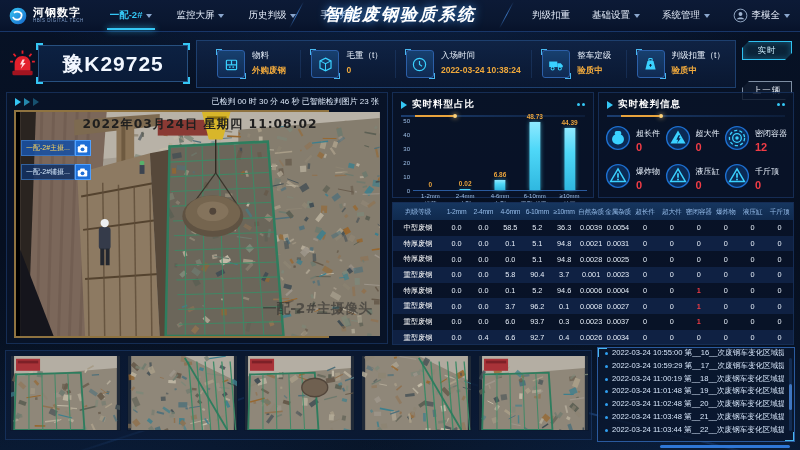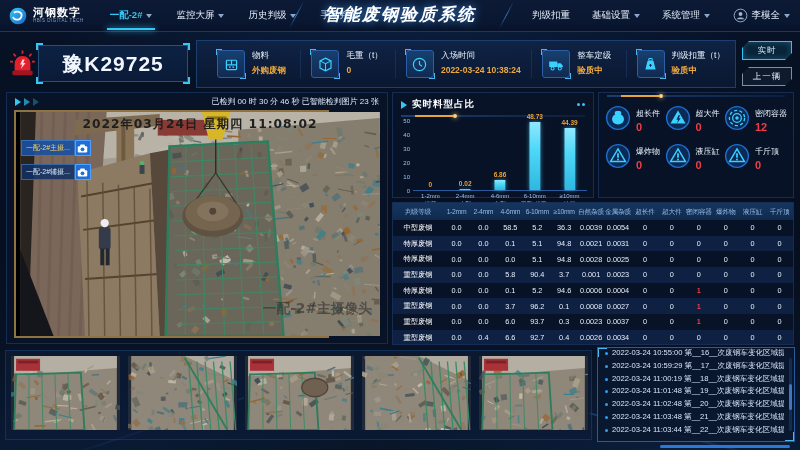--- a/index.html
+++ b/index.html
@@ -57,21 +57,21 @@
   .st-item { display:flex; gap:7px; flex:1; padding-left:10px; }
   .st-item + .st-item { border-left:1px solid rgba(60,110,180,.22); }
   .st-item:nth-child(3) { flex:1.5; }
   .st-icon { position:relative; width:28px; height:28px; background:linear-gradient(180deg,#17406f,#102a52);
     border:1px solid #2c5fa8; border-radius:3px; display:flex; align-items:center; justify-content:center; flex:none; }
   .st-icon::before,.st-icon::after { content:""; position:absolute; width:5px; height:5px; }
   .st-icon::before { left:-2px; top:-2px; border-left:1px solid #49b8f0; border-top:1px solid #49b8f0; }
   .st-icon::after { right:-2px; bottom:-2px; border-right:1px solid #49b8f0; border-bottom:1px solid #49b8f0; }
   .st-label { font-size:8.5px; color:#e8f0fb; margin-bottom:3px; white-space:nowrap; }
   .st-value { font-size:8.5px; font-weight:bold; color:#f0a93c; white-space:nowrap; }
-  .side-btns { position:absolute; right:8px; top:41px; display:flex; flex-direction:column; gap:7px; }
+  .side-btns { position:absolute; right:8px; top:41px; display:flex; flex-direction:column; gap:21px; }
   .hbtn { width:50px; height:19px; font-size:8.5px; display:flex; align-items:center; justify-content:center;
     cursor:pointer; letter-spacing:1px;
     clip-path:polygon(7px 0,100% 0,100% calc(100% - 7px),calc(100% - 7px) 100%,0 100%,0 7px); }
   .hbtn-rt { border:1px solid #2fc1f0; color:#cdeffe; background:rgba(47,193,240,.10); box-shadow:inset 0 0 6px rgba(47,193,240,.35); }
   .hbtn-prev { border:1px solid #7e8ea3; color:#e8eef7; background:rgba(120,140,170,.08); }
 
   
   .panel { position:absolute; background:rgba(8,19,40,.82); border:1px solid rgba(45,95,170,.35); }
   .ptitle-row { display:flex; align-items:center; gap:5px; padding:5px 8px 2px 8px; }
   .tri-play { width:0; height:0; border-top:4px solid transparent; border-bottom:4px solid transparent; border-left:6px solid #35c7f5; }
@@ -859,20 +859,28 @@
           <div>重型(优重)</div>
         </div>
         <div class="cat">
           <div>≥10mm</div>
           <div>特厚</div>
         </div>
       </div>
   </div>
 
   <div class="panel stats-panel">
+    <div class="ptitle-row">
+      <span class="tri-play"></span>
+      <span class="ptitle">实时检判信息</span>
+      <span class="pdecor">
+          <i></i>
+          <i></i>
+        </span>
+    </div>
     <div class="punder"></div>
     <div class="stat-grid" id="stat-grid">
         <div class="stat-cell">
           <span class="stat-ic"><svg width="26" height="26" viewBox="0 0 24 24">
               <circle cx="12" cy="12" r="10.5" fill="#0b2a55" stroke="#1d6fd0" stroke-width="1.3"></circle>
               <rect x="9" y="5.5" width="6" height="4" rx="1.6" fill="#3ad1ff"></rect>
               <path d="M6.5 13a5.5 5 0 0 1 11 0c0 3-2.5 5-5.5 5s-5.5-2-5.5-5z" fill="#3ad1ff"></path>
             </svg></span>
           <div class="stat-txt">
             <div class="lbl">超长件</div>

